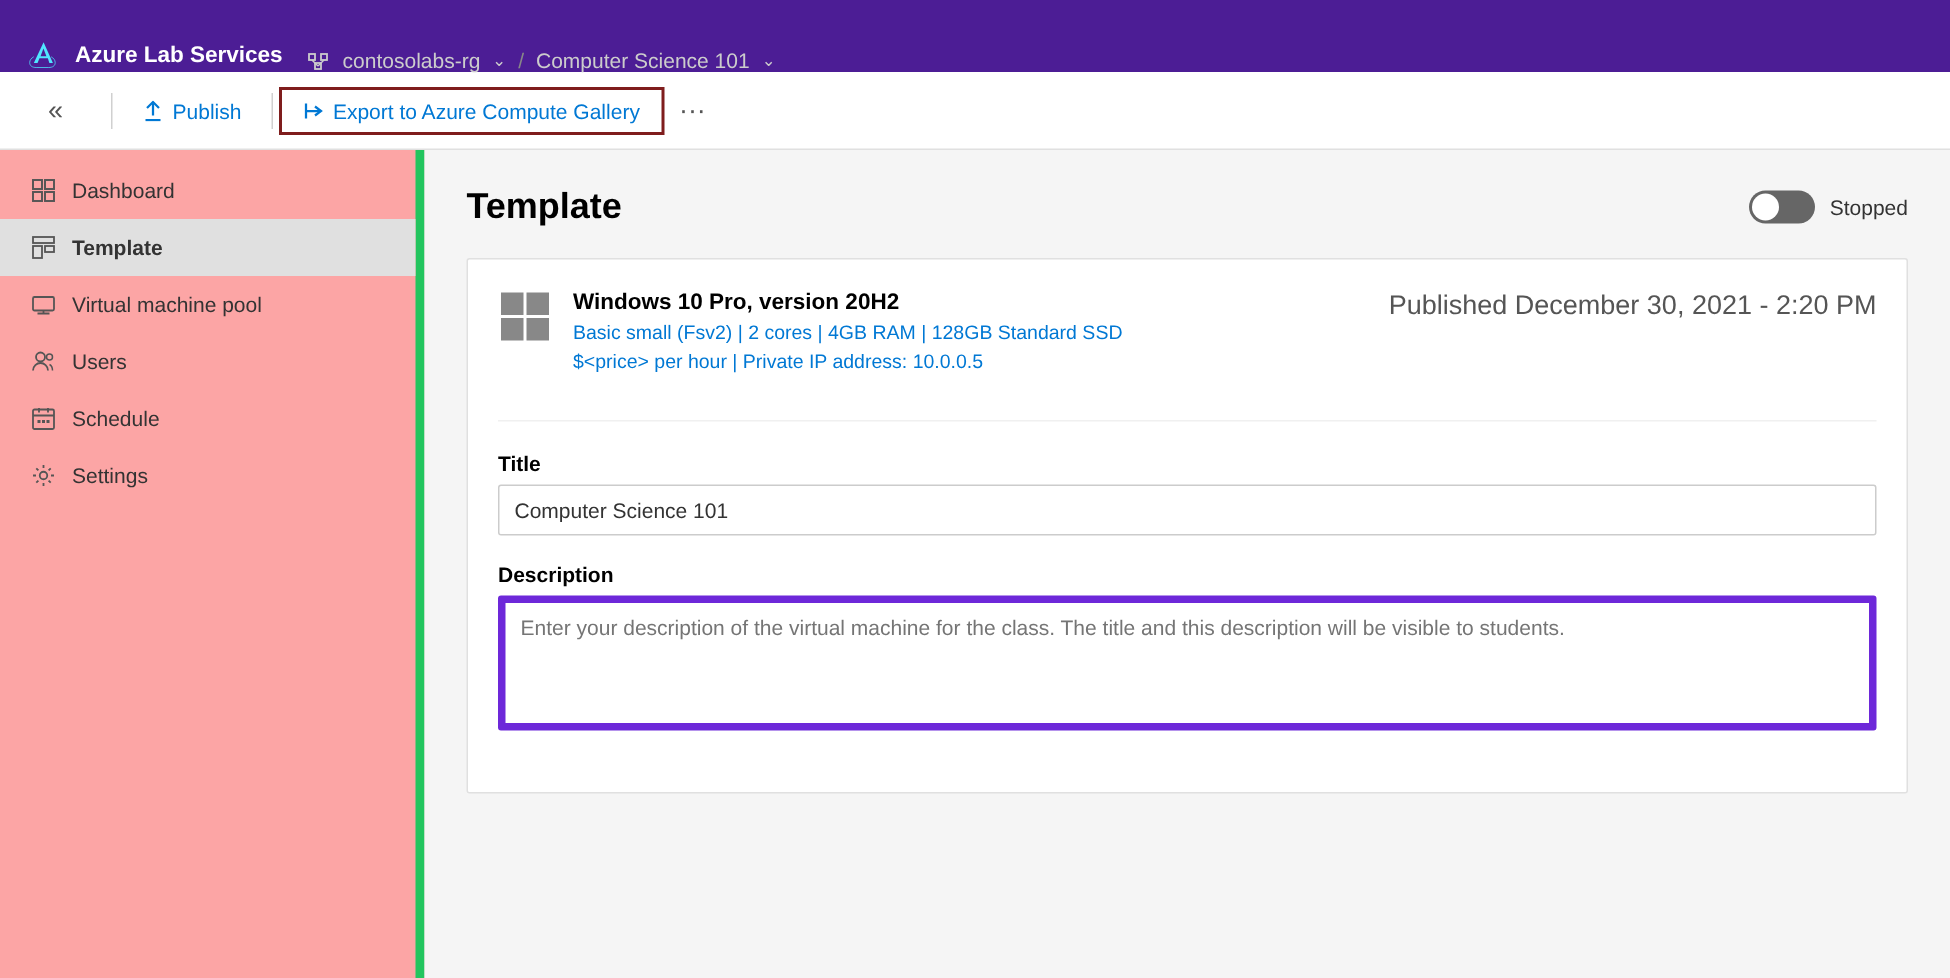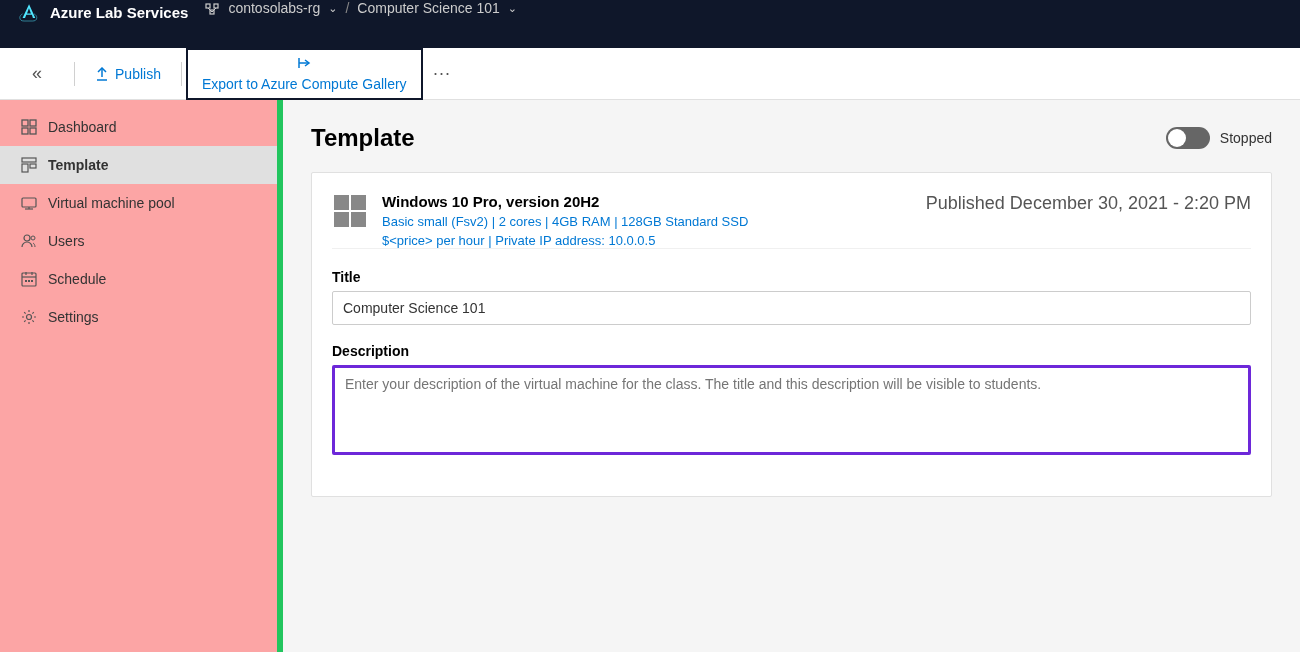--- a/index.html
+++ b/index.html
@@ -1,24 +1,24 @@
 <!DOCTYPE html>
 <html><head>
   <meta charset="utf-8">
   <style>
     * { box-sizing: border-box; margin: 0; padding: 0; }
     body { font-family: 'Segoe UI', Arial, sans-serif; font-size: 14px; background: #f5f5f5; }
 
     
     .top-bar {
-      background: #0f172a;
+      background: #4c1d95;
       color: #fff;
       height: 48px;
       display: flex;
-      align-items: flex-start;
+      align-items: flex-end;
       padding: 0 16px;
       gap: 16px;
     }
     .top-bar-logo {
       display: flex;
       align-items: center;
       gap: 10px;
     }
     .azure-logo {
       width: 24px;
@@ -182,21 +182,21 @@
       border-radius: 2px;
       padding: 20px;
     }
 
     
     .vm-info-row {
       display: flex;
       align-items: flex-start;
       justify-content: space-between;
       margin-bottom: 20px;
-      padding-bottom: 0;
+      padding-bottom: 32px;
       border-bottom: 1px solid #f0f0f0;
     }
     .vm-info-left {
       display: flex;
       align-items: flex-start;
       gap: 14px;
     }
     .windows-logo {
       width: 36px;
       height: 36px;
@@ -240,21 +240,21 @@
       border: 1px solid #ccc;
       border-radius: 2px;
       font-size: 14px;
       font-family: inherit;
       color: #333;
       background: #fff;
     }
     .field-textarea {
       width: 100%;
       padding: 8px 10px;
-      border: 3px solid #6d28d9;
+      border: 5px solid #6d28d9;
       border-radius: 2px;
       font-size: 14px;
       font-family: inherit;
       color: #a0a0a0;
       background: #fff;
       resize: none;
       height: 90px;
     }
   </style>
 </head>
@@ -301,21 +301,21 @@
       <svg width="14" height="14" viewBox="0 0 14 14" fill="none">
         <line x1="7" y1="10" x2="7" y2="2" stroke="#0078d4" stroke-width="1.5"></line>
         <polyline points="3,5 7,1 11,5" fill="none" stroke="#0078d4" stroke-width="1.5"></polyline>
         <line x1="2" y1="13" x2="12" y2="13" stroke="#0078d4" stroke-width="1.5"></line>
       </svg>
       <span>Publish</span>
     </button>
 
     <div class="toolbar-divider"></div>
 
-    <button class="toolbar-btn toolbar-btn-highlighted" style="border:2px solid #0f172a;flex-direction:column;">
+    <button class="toolbar-btn toolbar-btn-highlighted" style="border:2px solid #7f1d1d;">
       <svg width="14" height="14" viewBox="0 0 14 14" fill="none">
         <line x1="2" y1="7" x2="11" y2="7" stroke="#0078d4" stroke-width="1.5"></line>
         <polyline points="8,4 12,7 8,10" fill="none" stroke="#0078d4" stroke-width="1.5"></polyline>
         <line x1="2" y1="2" x2="2" y2="12" stroke="#0078d4" stroke-width="1.5"></line>
       </svg>
       <span>Export to Azure Compute Gallery</span>
     </button>
 
     <button class="toolbar-btn toolbar-more">
       <span>···</span>

